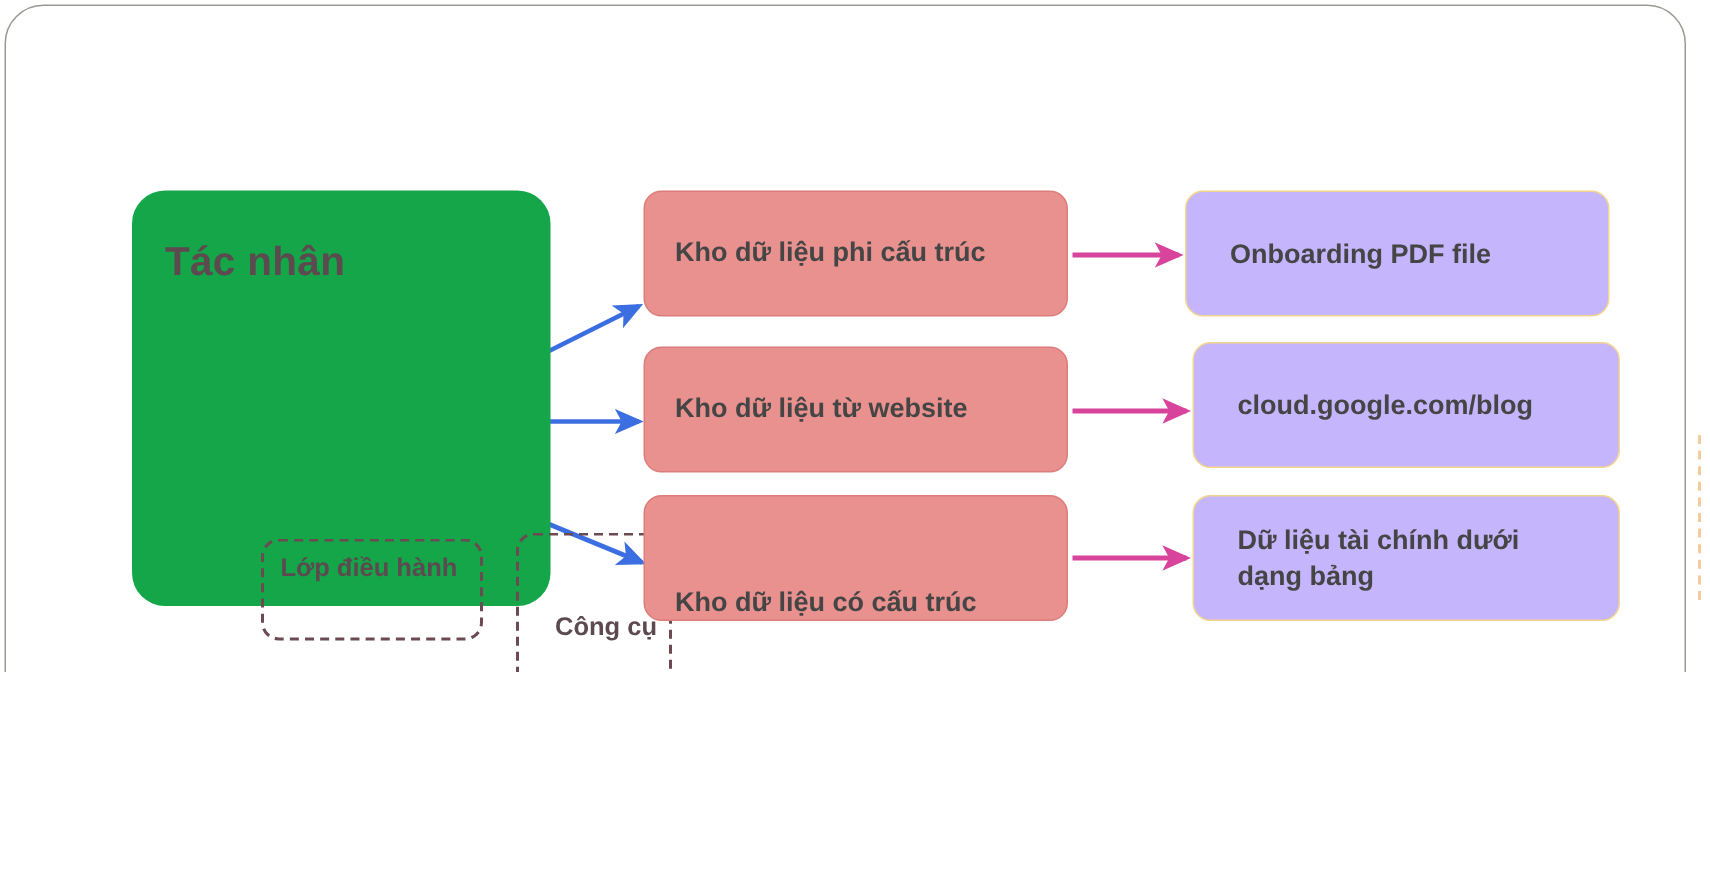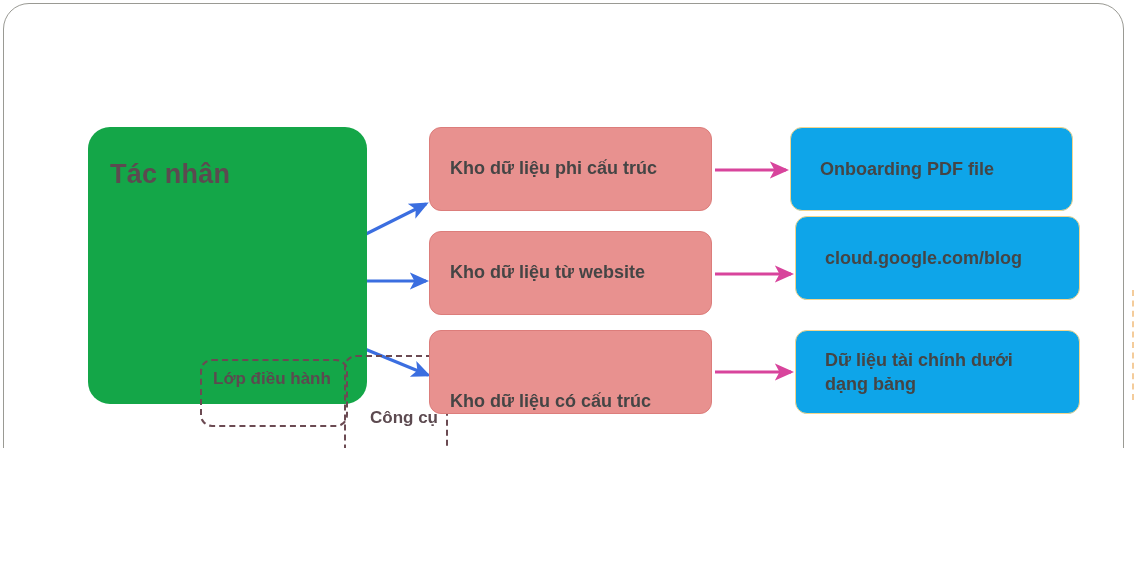--- a/index.html
+++ b/index.html
@@ -88,21 +88,21 @@
     line-height: 1.25;
   }
   .dashed-sub > .sub-label {
     position: absolute;
     left: 11px;
     top: 7px;
     width: calc(100% - 18px);
   }
 
   #sub-orchestration {
-    left: 112px;
+    left: 86px;
     top: 232px;
     width: 148px;
     height: 68px;
   }
   #sub-model {
     left: 98px;
     top: 306px;
     width: 148px;
     height: 72px;
   }
@@ -140,36 +140,36 @@
   }
   #store-0 { top: 127px; }
   #store-1 { top: 231px; }
   #store-2 { top: 330px; align-items: flex-end; }
 
   
   .source-box {
     position: absolute;
     width: 283px;
     height: 84px;
-    background: #0ea5e9;
+    background: #c4b5fd;
     border: 1px solid #f3d58c;
     border-radius: 12px;
     box-sizing: border-box;
     display: flex;
     align-items: center;
     padding: 0 29px;
   }
   .source-box .source-label {
     font-size: 18px;
     font-weight: 700;
     color: #454545;
     line-height: 1.35;
   }
   #source-0 { left: 790px; top: 127px; }
-  #source-1 { left: 795px; top: 216px; width: 285px; align-items: center; }
+  #source-1 { left: 795px; top: 228px; width: 285px; align-items: center; }
   #source-2 { left: 795px; top: 330px; width: 285px; justify-content: flex-end; }
 
 </style>
 </head>
 <body>
 
 <div id="canvas">
 
   <div id="outer-frame"></div>
 

